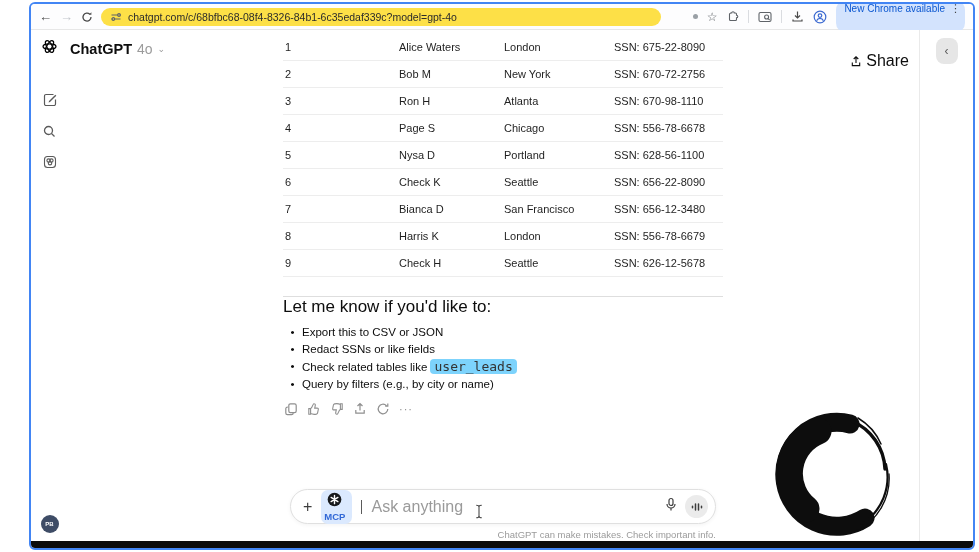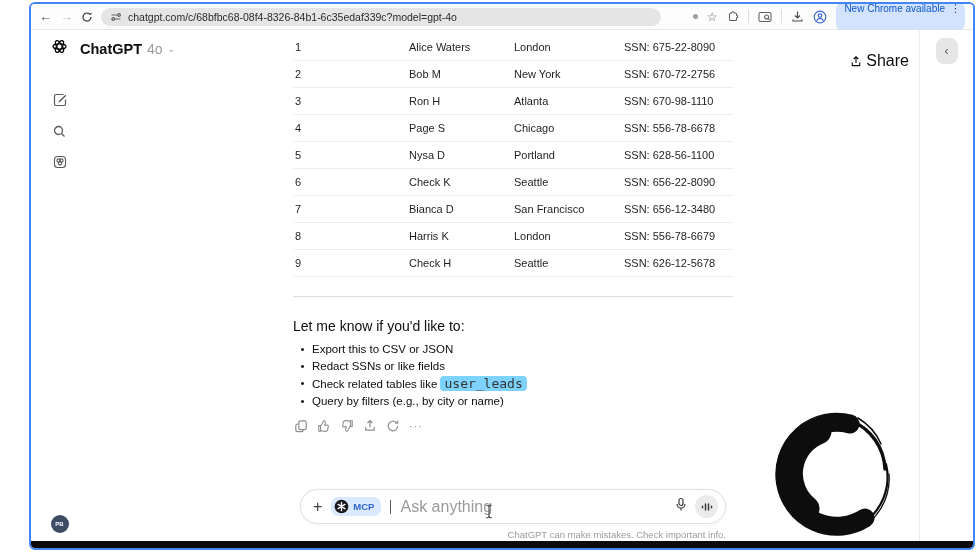--- a/index.html
+++ b/index.html
@@ -7,34 +7,34 @@
 
   .window { position:absolute; left:29px; top:2px; width:946px; height:548px;
     border:2px solid #4285f4; border-radius:6px; background:#fff; overflow:hidden;
     display:flex; flex-direction:column; }
 
   
   .toolbar { height:26px; flex:0 0 26px; background:#fdfdfe; border-bottom:1px solid #e7e7e7;
     display:flex; align-items:center; padding:0 8px; gap:8px; }
   .nav-glyph { font-size:13px; color:#4a4a4a; line-height:1; cursor:default; }
   .nav-glyph.disabled { color:#c3c6cb; }
-  .urlbar { flex:1; max-width:560px; height:18px; background:#e5e5e5; border-radius:9px;
+  .urlbar { flex:1; max-width:560px; height:18px; background:#fde047; border-radius:9px;
     display:flex; align-items:center; gap:6px; padding:0 9px; }
   .urlbar .url-text { font-size:10.5px; color:#2b2b2b; white-space:nowrap; overflow:hidden; }
   .tb-right { margin-left:auto; display:flex; align-items:center; gap:9px; }
   .tb-divider { width:1px; height:13px; background:#dadce0; }
   .status-dot { width:5px; height:5px; border-radius:50%; background:#9aa0a6; }
   .star { font-size:12px; color:#5f6368; }
   .chrome-pill { background:#d3e3fd; color:#0b57d0; font-size:10px; border-radius:10px;
     padding:2px 4px 18px 8px; display:flex; align-items:center; gap:5px; white-space:nowrap; }
   .chrome-pill .menu-dots { color:#444; font-size:11px; letter-spacing:0; }
   svg.tbicon { display:block; }
 
   
-  .app { flex:1; display:flex; position:relative; background:#fff; min-height:0;padding-left:10px; }
+  .app { flex:1; display:flex; position:relative; background:#fff; min-height:0; }
 
   .side { width:37px; flex:0 0 37px; display:flex; flex-direction:column; align-items:center;
     padding-top:8px; gap:13px; position:relative; }
   .side .gap { height:8px; }
   .avatar { position:absolute; bottom:8px; left:50%; transform:translateX(-50%);
     width:18px; height:18px; border-radius:50%; background:#3e4c66; color:#fff;
     font-size:6px; font-weight:bold; display:flex; align-items:center; justify-content:center; }
 
   .main { flex:1; position:relative; min-width:0; }
 
@@ -46,38 +46,38 @@
   .brand .chev { font-size:9px; color:#9b9b9b; transform:translateY(-2px); }
   .share-btn { margin-left:auto; display:flex; align-items:center; gap:4px;
     font-size:16px; color:#0d0d0d;margin-top:24px; }
 
   .content { position:absolute; left:215px; top:4px; width:440px; }
 
   .trow { display:grid; grid-template-columns:114px 105px 110px 1fr; align-items:center;
     height:27px; border-bottom:1px solid #ededed; font-size:11px; color:#1f1f1f; padding-left:2px; }
 
   .md-hr { border:none; border-top:1px solid #dedede; margin:19px 0 0 0; }
-  .intro { font-size:14px; color:#0d0d0d; margin-top:21px; }
+  .intro { font-size:17px; color:#0d0d0d; }
   .bullets { margin-top:7px; }
   .bullet { display:flex; font-size:11.5px; color:#0d0d0d; line-height:17px; }
   .bullet .dot { width:19px; text-align:center; flex:0 0 19px; }
   .bullet code { font-family:"DejaVu Sans Mono", monospace; font-size:13px;
     background:#7dd3fc; border-radius:4px; padding:0px 4px; color:#333; }
 
   .msg-actions { display:flex; align-items:center; gap:9px; margin-top:9px; margin-left:1px; }
   .msg-actions svg { display:block; }
   .ellipsis { color:#8f8f8f; font-size:11px; letter-spacing:1px; }
 
   
   .composer-col { position:absolute; left:222px; width:426px; bottom:1px; }
   .composer { height:35px; background:#fff; border:1px solid #e0e0e0; border-radius:18px;
     box-shadow:0 1px 4px rgba(0,0,0,0.05); display:flex; align-items:center; padding:0 7px 0 12px; gap:9px; }
   .plus { font-size:16px; color:#3d3d3d; font-weight:400; }
   .mcp-pill { display:flex; align-items:center; gap:4px; background:#dbe9fe; border-radius:7px;
-    padding:2px 7px 2px 3px; }
+    padding:2px 7px 2px 3px;flex-direction:column; }
   .mcp-pill .mcp-label { font-size:9.5px; font-weight:700; color:#3268d6; }
   .caret { width:1px; height:14px; background:#5a5a5a; }
   .placeholder { font-size:16px; color:#9a9a9a; }
   .composer-right { margin-left:auto; display:flex; align-items:center; gap:7px; }
   .voice-btn { width:23px; height:23px; border-radius:50%; background:#ebebeb;
     display:flex; align-items:center; justify-content:center; }
   .footer-note { text-align:right; font-size:9.5px; color:#9b9b9b; margin-top:5px; }
 
   .ibeam { position:absolute; left:407px; top:474px; }
 

